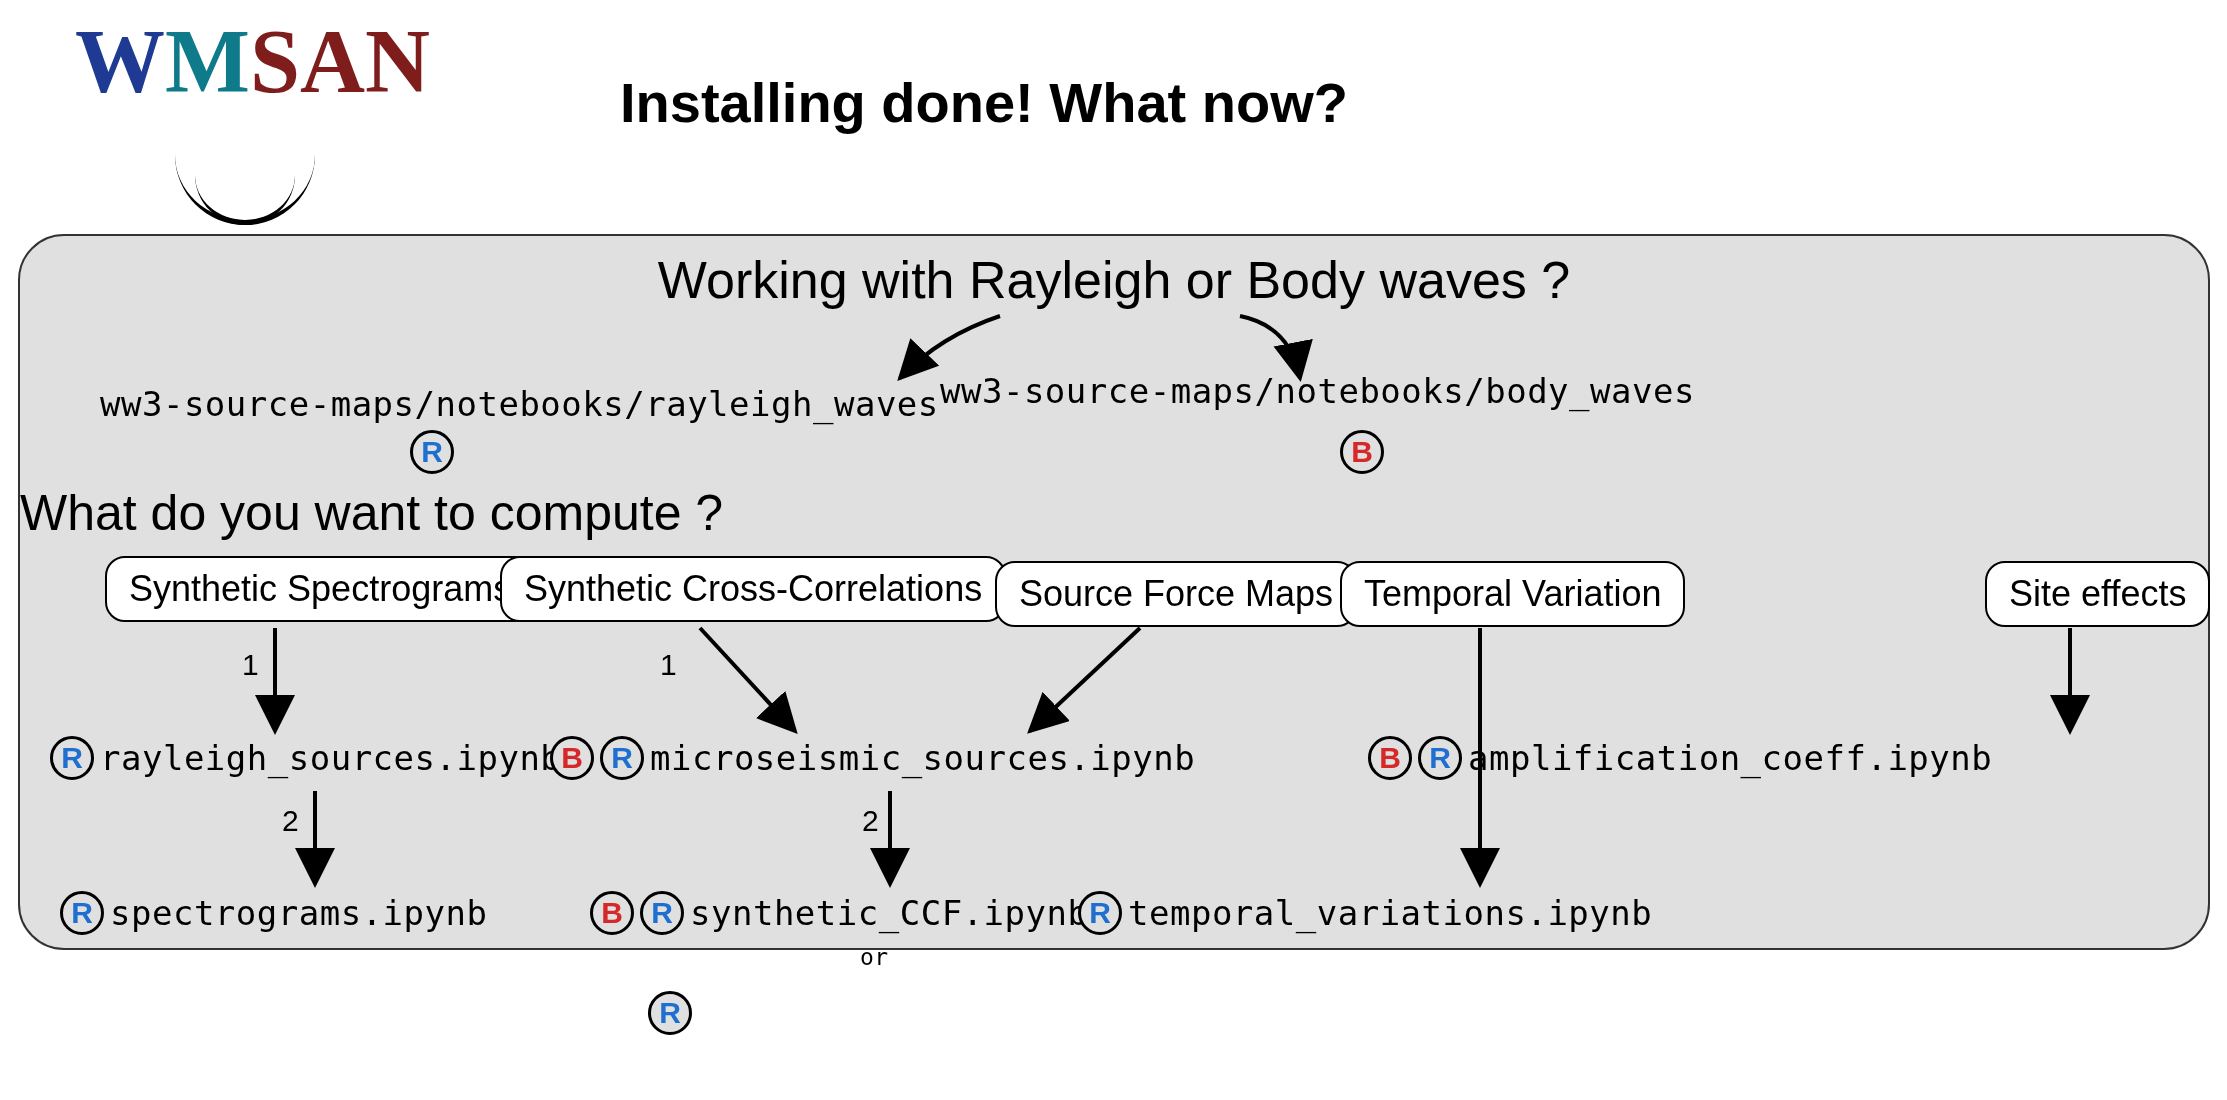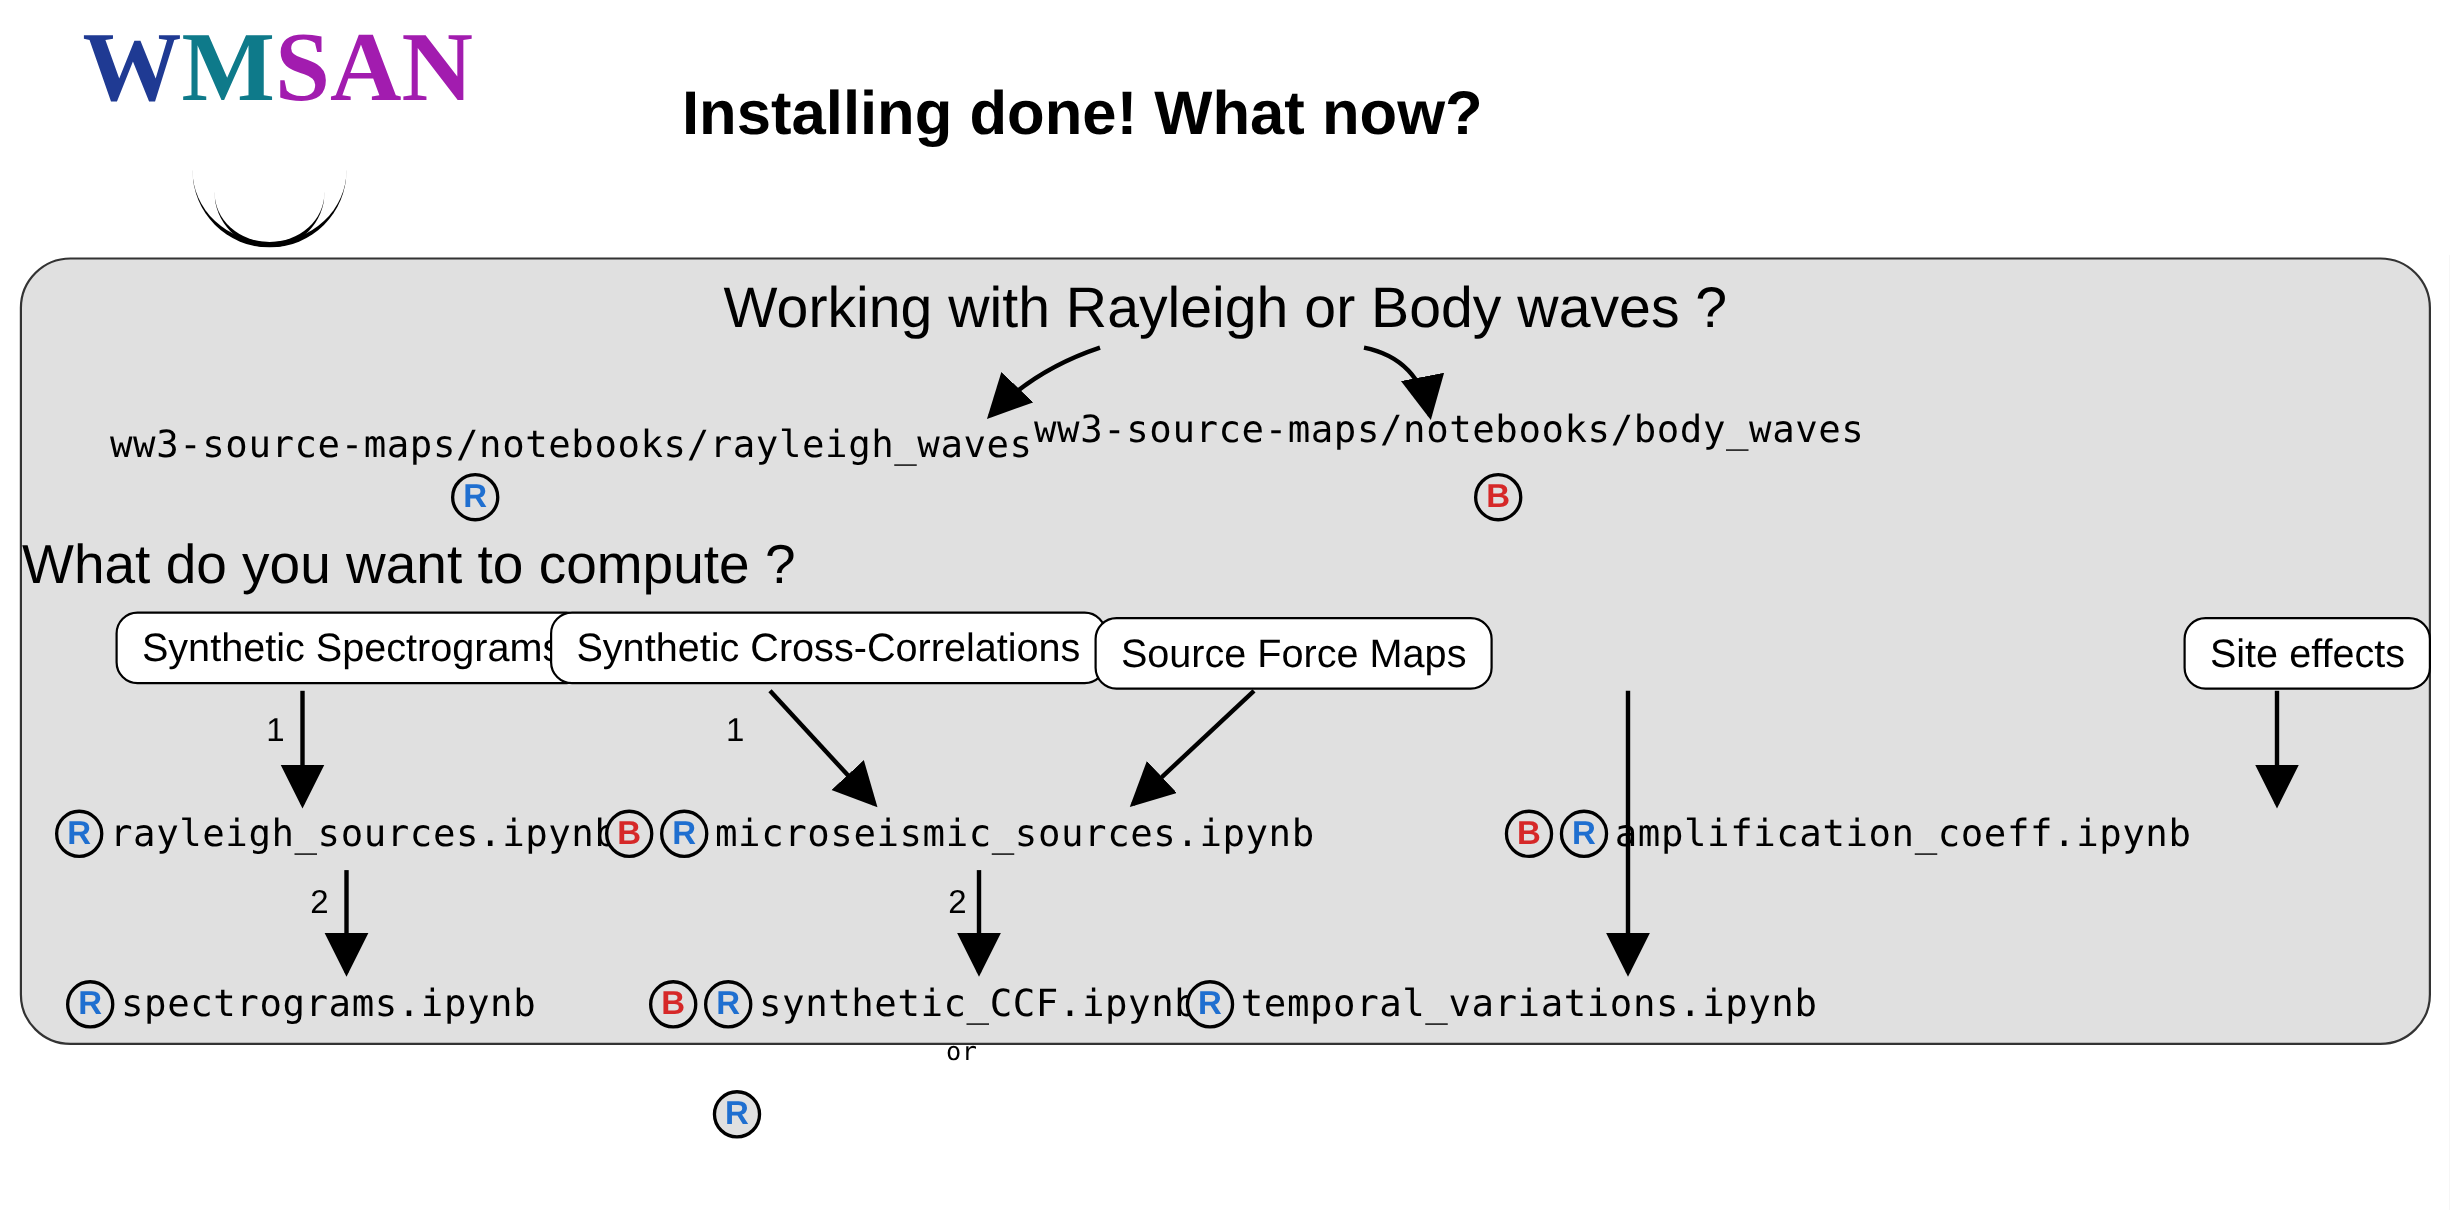--- a/index.html
+++ b/index.html
@@ -25,21 +25,21 @@
   .logo-wm {
     font-family: "Comic Sans MS", cursive;
     font-size: 90px;
     font-weight: 900;
     position: absolute;
     top: 0;
     left: 50px;
   }
   .logo-wm .wm-w { color: #1f3a93; }
   .logo-wm .wm-m { color: #0e7a8a; }
-  .logo-wm .wm-san { color: #a21caf; margin-top: 40px; }
+  .logo-wm .wm-san { color: #7f1d1d; margin-top: 40px; }
   .logo-curve {
     position: absolute;
     top: 135px;
     left: 150px;
     width: 140px;
     height: 80px;
     border: 5px solid #000;
     border-top: none;
     border-left: none;
     border-right: none;
@@ -182,20 +182,21 @@
   <div class="path-b mono">ww3-source-maps/notebooks/body_waves</div>
 
   <span class="badge r legend-r">R</span>
   <span class="badge b legend-b">B</span>
 
   <div class="q2 sans">What do you want to compute ?</div>
 
   <div class="choice c1 sans">Synthetic Spectrograms</div>
   <div class="choice c2 sans">Synthetic Cross-Correlations</div>
   <div class="choice c3 sans">Source Force Maps</div>
+  <div class="choice c4 sans">Temporal  Variation</div>
   <div class="choice c5 sans">Site effects</div>
 
   <span class="num-label nl1">1</span>
   <span class="num-label nl2">2</span>
   <span class="num-label nl3">1</span>
   <span class="num-label nl4">2</span>
 
   <div class="node n-raylsrc">
     <span class="badge r">R</span>
     <span class="mono">rayleigh_sources.ipynb</span>

